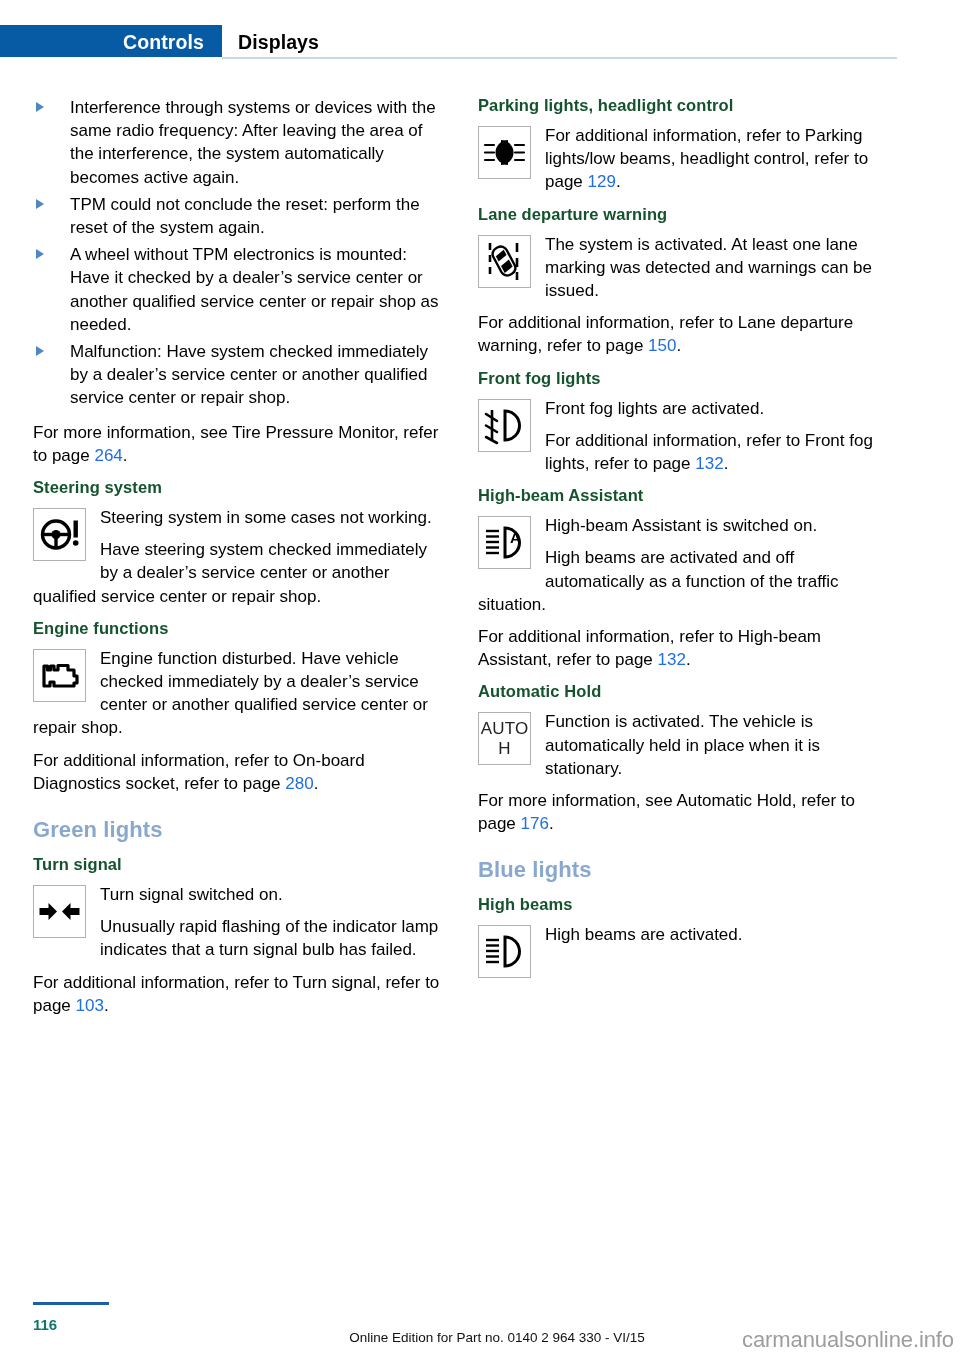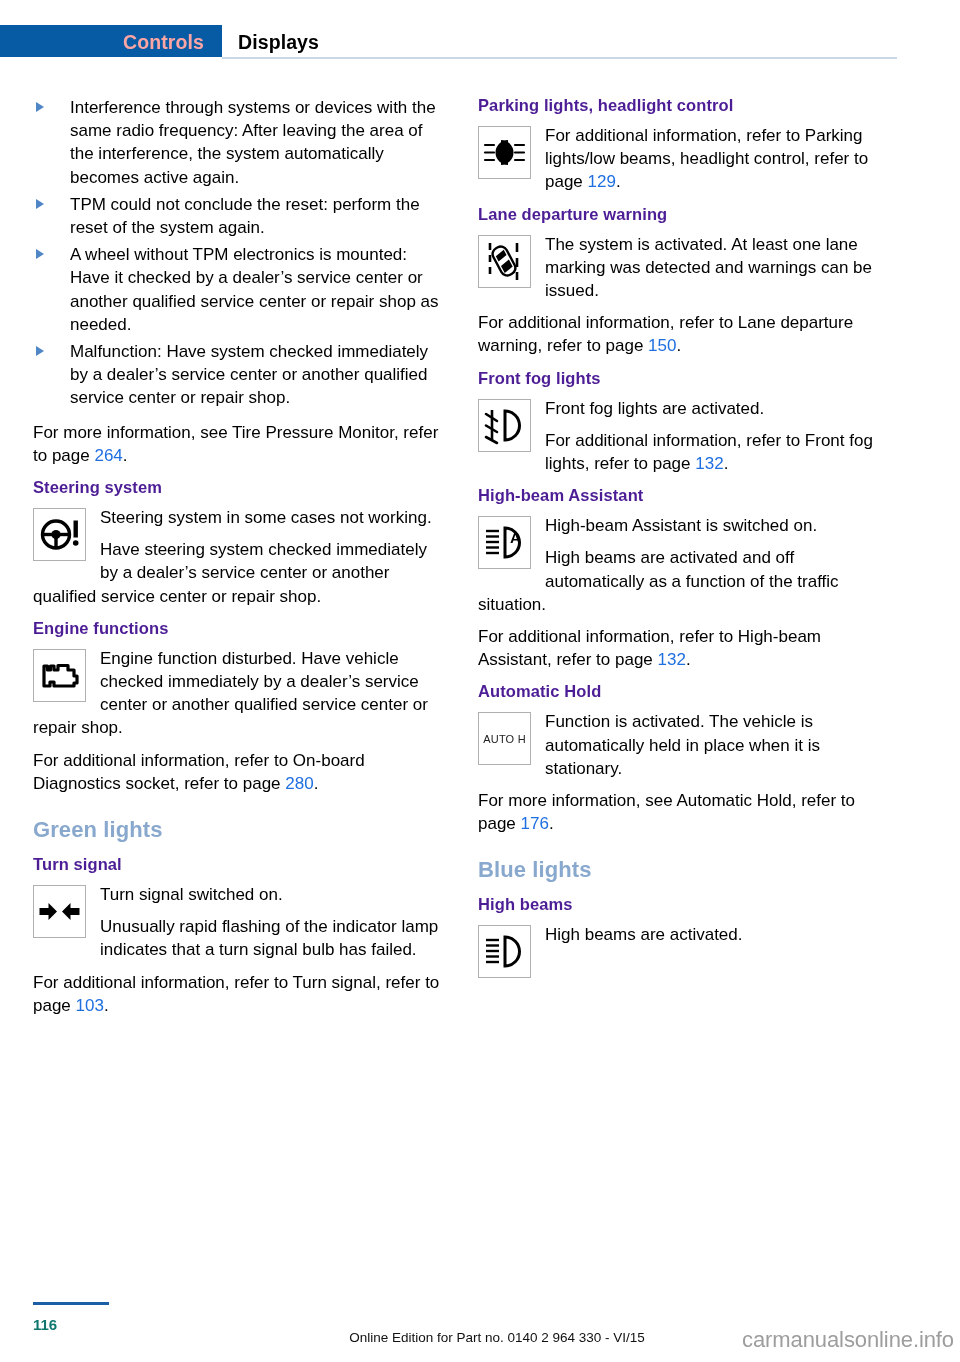--- a/index.html
+++ b/index.html
@@ -28,21 +28,21 @@
     left: 0; top: 25px;
     width: 222px;
     height: 32px;
     background: #075ba4;
     box-sizing: border-box;
   }
   .tab-active-label {
     position: absolute;
     right: 18px;
     top: 6px;
-    color: #fca5a5;
+    color: #ffffff;
     font-size: 19.5px;
     font-weight: bold;
     letter-spacing: 0.1px;
     margin-left: 44px;
   }
   .tab-inactive-label {
     position: absolute;
     left: 238px;
     top: 31px;
     color: #000000;
@@ -72,21 +72,21 @@
   .h1 {
     font-size: 22px;
     font-weight: bold;
     color: #89a8cd;
     margin: 22px 0 12px 0;
     letter-spacing: 0.1px;
   }
   .h2 {
     font-size: 16.5px;
     font-weight: bold;
-    color: #4c1d95;
+    color: #14532d;
     margin: 8px 0 9px 0;
     letter-spacing: 0.1px;
   }
   .h2.first { margin-top: 0; }
 
   p.body {
     font-size: 17px;
     line-height: 23.2px;
     margin: 0 0 11px 0;
     color: #000;
@@ -143,21 +143,21 @@
   .iconblock p:last-child { margin-bottom: 0; }
 
   .clearfix::after { content: ""; display: table; clear: both; }
 
   .auto-h-text {
     position: absolute;
     left: 0; right: 0;
     top: 50%;
     transform: translateY(-50%);
     text-align: center;
-    font-size: 11px;
+    font-size: 17px;
     letter-spacing: 0.2px;
     color: #222;
   }
 
   
   .footer-rule {
     position: absolute;
     left: 33px;
     top: 1302px;
     width: 76px;

